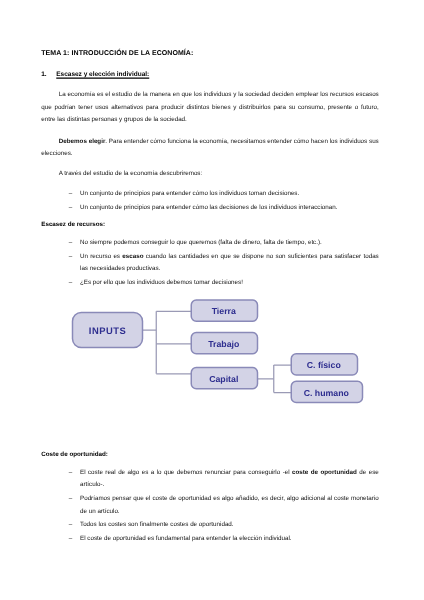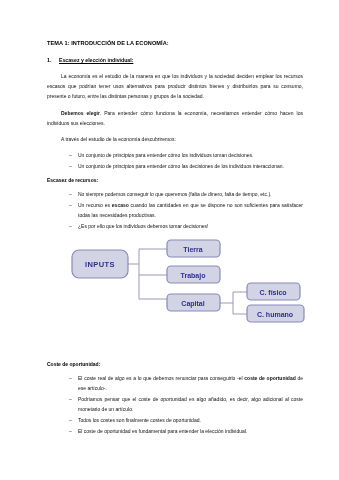--- a/index.html
+++ b/index.html
@@ -13,21 +13,21 @@
     overflow: hidden;
     font-family: "Liberation Sans", sans-serif;
     color: #1a1a1a;
   }
   .page {
     position: relative;
     width: 331px;
     height: 480px;
     background: #ffffff;
     box-sizing: border-box;
-    padding: 40px 28px 20px 47px;
+    padding: 40px 28px 20px 33px;
   }
   .doc-title {
     font-size: 5.6px;
     font-weight: bold;
     letter-spacing: 0.06px;
     margin: 0 0 10px 0;
     color: #000;
     line-height: 1.2;
   }
   .numbered-heading {

